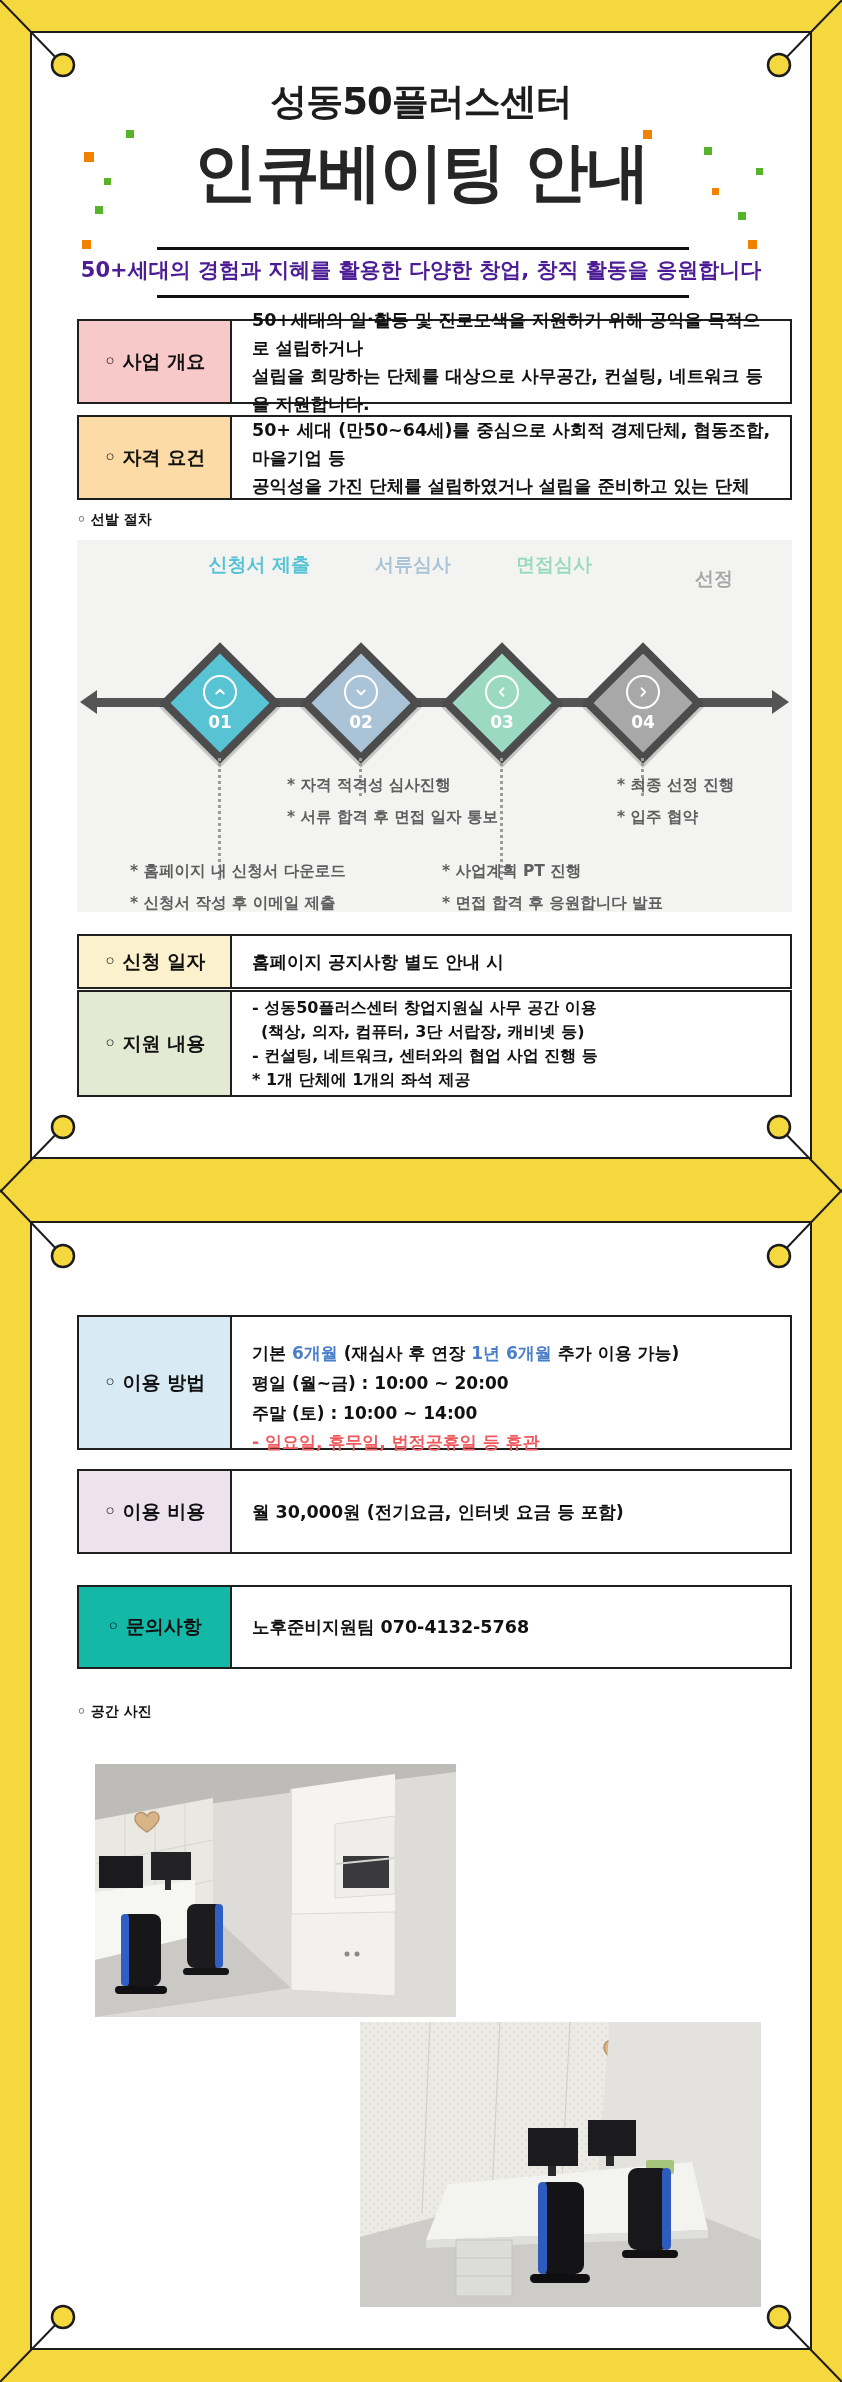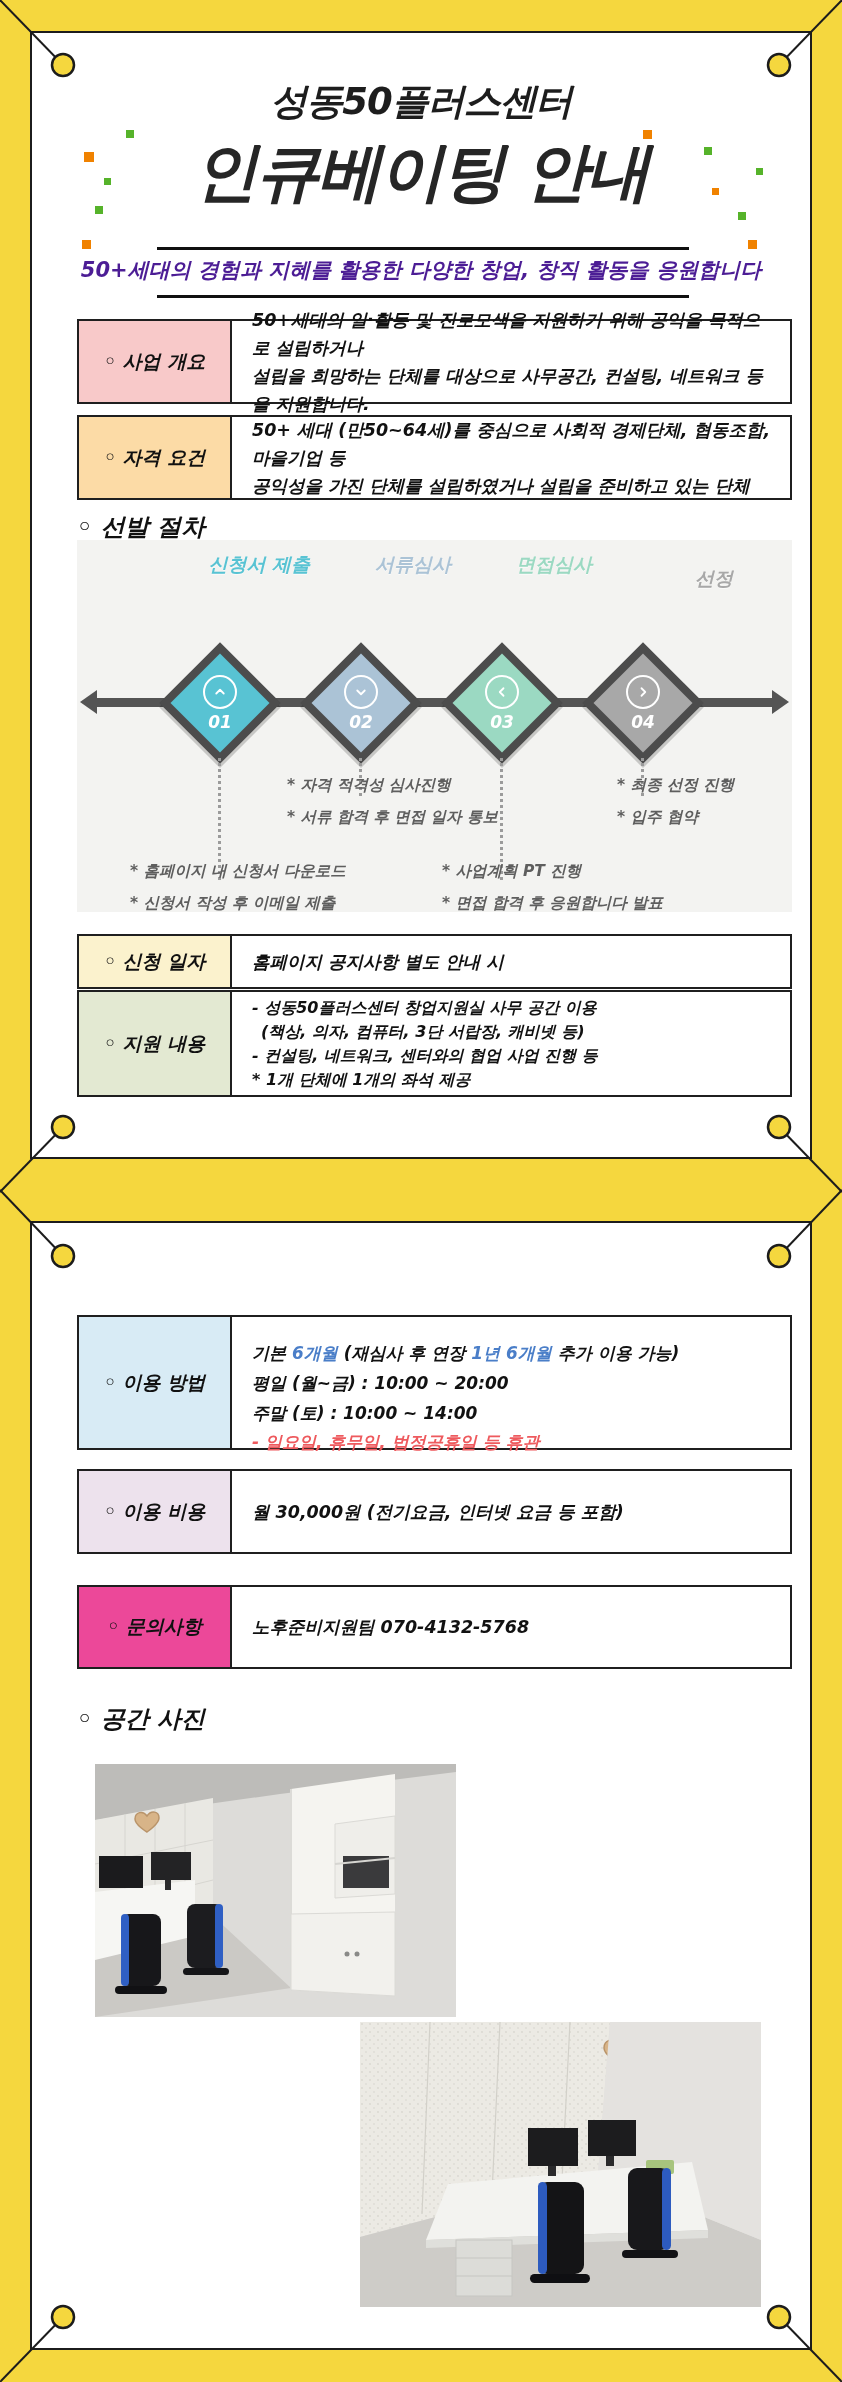--- a/index.html
+++ b/index.html
@@ -1,31 +1,31 @@
 <!DOCTYPE html>
 <html><head>
 <meta charset="utf-8">
 <style>
   html,body{margin:0;padding:0;}
   body{font-family:"DejaVu Sans","Liberation Sans",sans-serif;}
-  .page{position:relative;width:842px;height:2382px;background:#F5D73E;overflow:hidden;font-style:italic;}
+  .page{position:relative;width:842px;height:2382px;background:#F5D73E;overflow:hidden;}
   .panel{position:absolute;left:30px;width:778px;background:#ffffff;border:2px solid #1c1c1c;}
   .panel1{top:31px;height:1124px;}
   .panel2{top:1221px;height:1125px;}
   .overlay{position:absolute;left:0;top:0;pointer-events:none;z-index:6;}
   .confetti{position:absolute;z-index:7;}
   .org-title{position:absolute;top:44px;left:0;width:100%;text-align:center;font-size:37px;font-weight:800;color:#1d1d1d;letter-spacing:-1px;}
   .main-title{position:absolute;top:96px;left:0;width:100%;text-align:center;font-size:64px;font-weight:800;color:#262626;letter-spacing:-2px;}
   .divider{position:absolute;left:125px;width:532px;height:3px;background:#101010;}
   .d1{top:214px;} .d2{top:262px;}
   .subtitle{position:absolute;top:223px;left:0;width:100%;text-align:center;font-size:21px;font-weight:800;color:#4c1d95;}
   .row{position:absolute;left:45px;width:715px;border:2px solid #1f1f1f;display:flex;box-sizing:border-box;background:#fff;}
   .row .label{width:153px;flex:0 0 153px;border-right:2px solid #1f1f1f;display:flex;align-items:center;justify-content:center;font-size:19px;font-weight:800;color:#111;box-sizing:border-box;text-align:center;}
   .row .content{flex:1;display:flex;flex-direction:column;justify-content:center;padding:8px 14px 8px 20px;font-size:17.5px;font-weight:700;color:#111;line-height:1.6;}
-  .section-heading{position:absolute;left:45px;font-size:24px;font-weight:800;color:#111;}
+  .section-heading{position:absolute;left:45px;font-size:14px;font-weight:800;color:#111;}
   .tl-box{position:absolute;left:45px;top:507px;width:715px;height:372px;background:#F3F3F1;}
   .tl-head{position:absolute;top:12px;width:180px;margin-left:-90px;text-align:right;font-size:19px;font-weight:800;text-shadow:0 1px 0 rgba(255,255,255,.6);}
   .tl-arrow{position:absolute;top:158px;left:20px;width:675px;height:9px;background:#545454;}
   .tl-ah{position:absolute;top:150px;width:0;height:0;border-top:12px solid transparent;border-bottom:12px solid transparent;}
   .tl-ah.left{left:3px;border-right:17px solid #545454;}
   .tl-ah.right{right:3px;border-left:17px solid #545454;}
   .diamond{position:absolute;top:120px;width:86px;height:86px;margin-left:-43px;background:#4c4c4c;transform:rotate(45deg);box-shadow:3px 3px 0 rgba(0,0,0,0.18);}
   .diamond .fill{position:absolute;inset:8px;}
   .diamond .inner{position:absolute;inset:0;transform:rotate(-45deg);display:flex;flex-direction:column;align-items:center;justify-content:center;}
   .step-circle{width:30px;height:30px;border:2px solid #fff;border-radius:50%;display:flex;align-items:center;justify-content:center;}
@@ -180,21 +180,21 @@
     </div>
 
     <div class="row" style="top:246px;height:85px;">
       <div class="label" style="background-color: rgb(237, 226, 237);">◦ 이용 비용</div>
       <div class="content">
         <div>월 30,000원 (전기요금, 인터넷 요금 등 포함)</div>
       </div>
     </div>
 
     <div class="row" style="top:362px;height:84px;">
-      <div class="label" style="background-color: #ec4899;">◦ 문의사항</div>
+      <div class="label" style="background-color: #14b8a6;">◦ 문의사항</div>
       <div class="content">
         <div>노후준비지원팀 070-4132-5768</div>
       </div>
     </div>
 
     <div class="section-heading" style="top:480px;">◦ 공간 사진</div>
 
     <div class="photo" style="left:63px;top:541px;">
       <svg width="361" height="253" viewBox="0 0 361 253">
         <rect width="361" height="253" fill="#DDDCD9"></rect>

